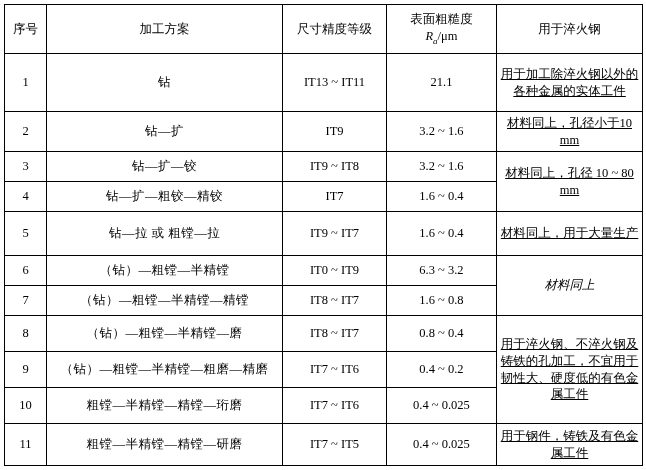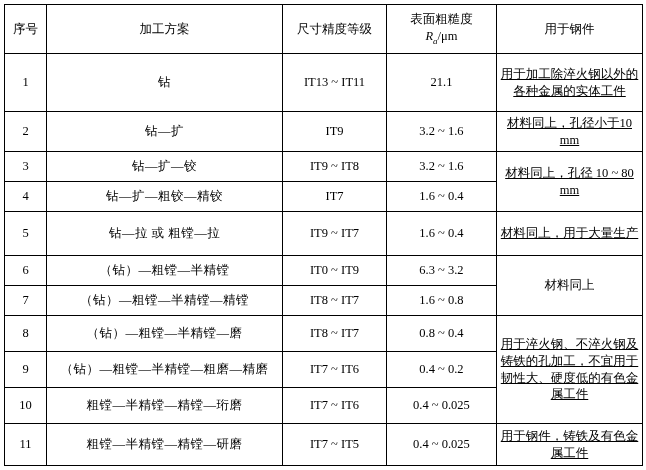--- a/index.html
+++ b/index.html
@@ -57,20 +57,21 @@
   .ra-head-line2 .nonital { font-style: normal; }
   .scope-cell {
     text-align: left;
     padding-left: 8px;
     padding-right: 6px;
     line-height: 1.45;
     text-decoration: underline;
   }
   .scope-center {
     text-align: center;
+    font-style: italic;
   }
   .plan-cell { letter-spacing: 0.5px; }
 </style>
 </head>
 <body>
 
 <div id="sheet">
   <table class="proc">
     <colgroup>
       <col class="col-no">
@@ -81,21 +82,21 @@
     </colgroup>
     <tbody>
       <tr class="head">
         <td rowspan="1">序号</td>
         <td>加工方案</td>
         <td>尺寸精度等级</td>
         <td>
           <span class="ra-head-line1">表面粗糙度</span>
           <span class="ra-head-line2"><span>R</span><span class="sub">a</span><span class="nonital">/μm</span></span>
         </td>
-        <td>用于钢件</td>
+        <td>用于淬火钢</td>
       </tr>
 
       <tr style="height:58px">
         <td>1</td>
         <td class="plan-cell">钻</td>
         <td>IT13 ~ IT11</td>
         <td>21.1</td>
         <td class="scope-cell" rowspan="1">用于加工除淬火钢以外的各种金属的实体工件</td>
       </tr>
 

